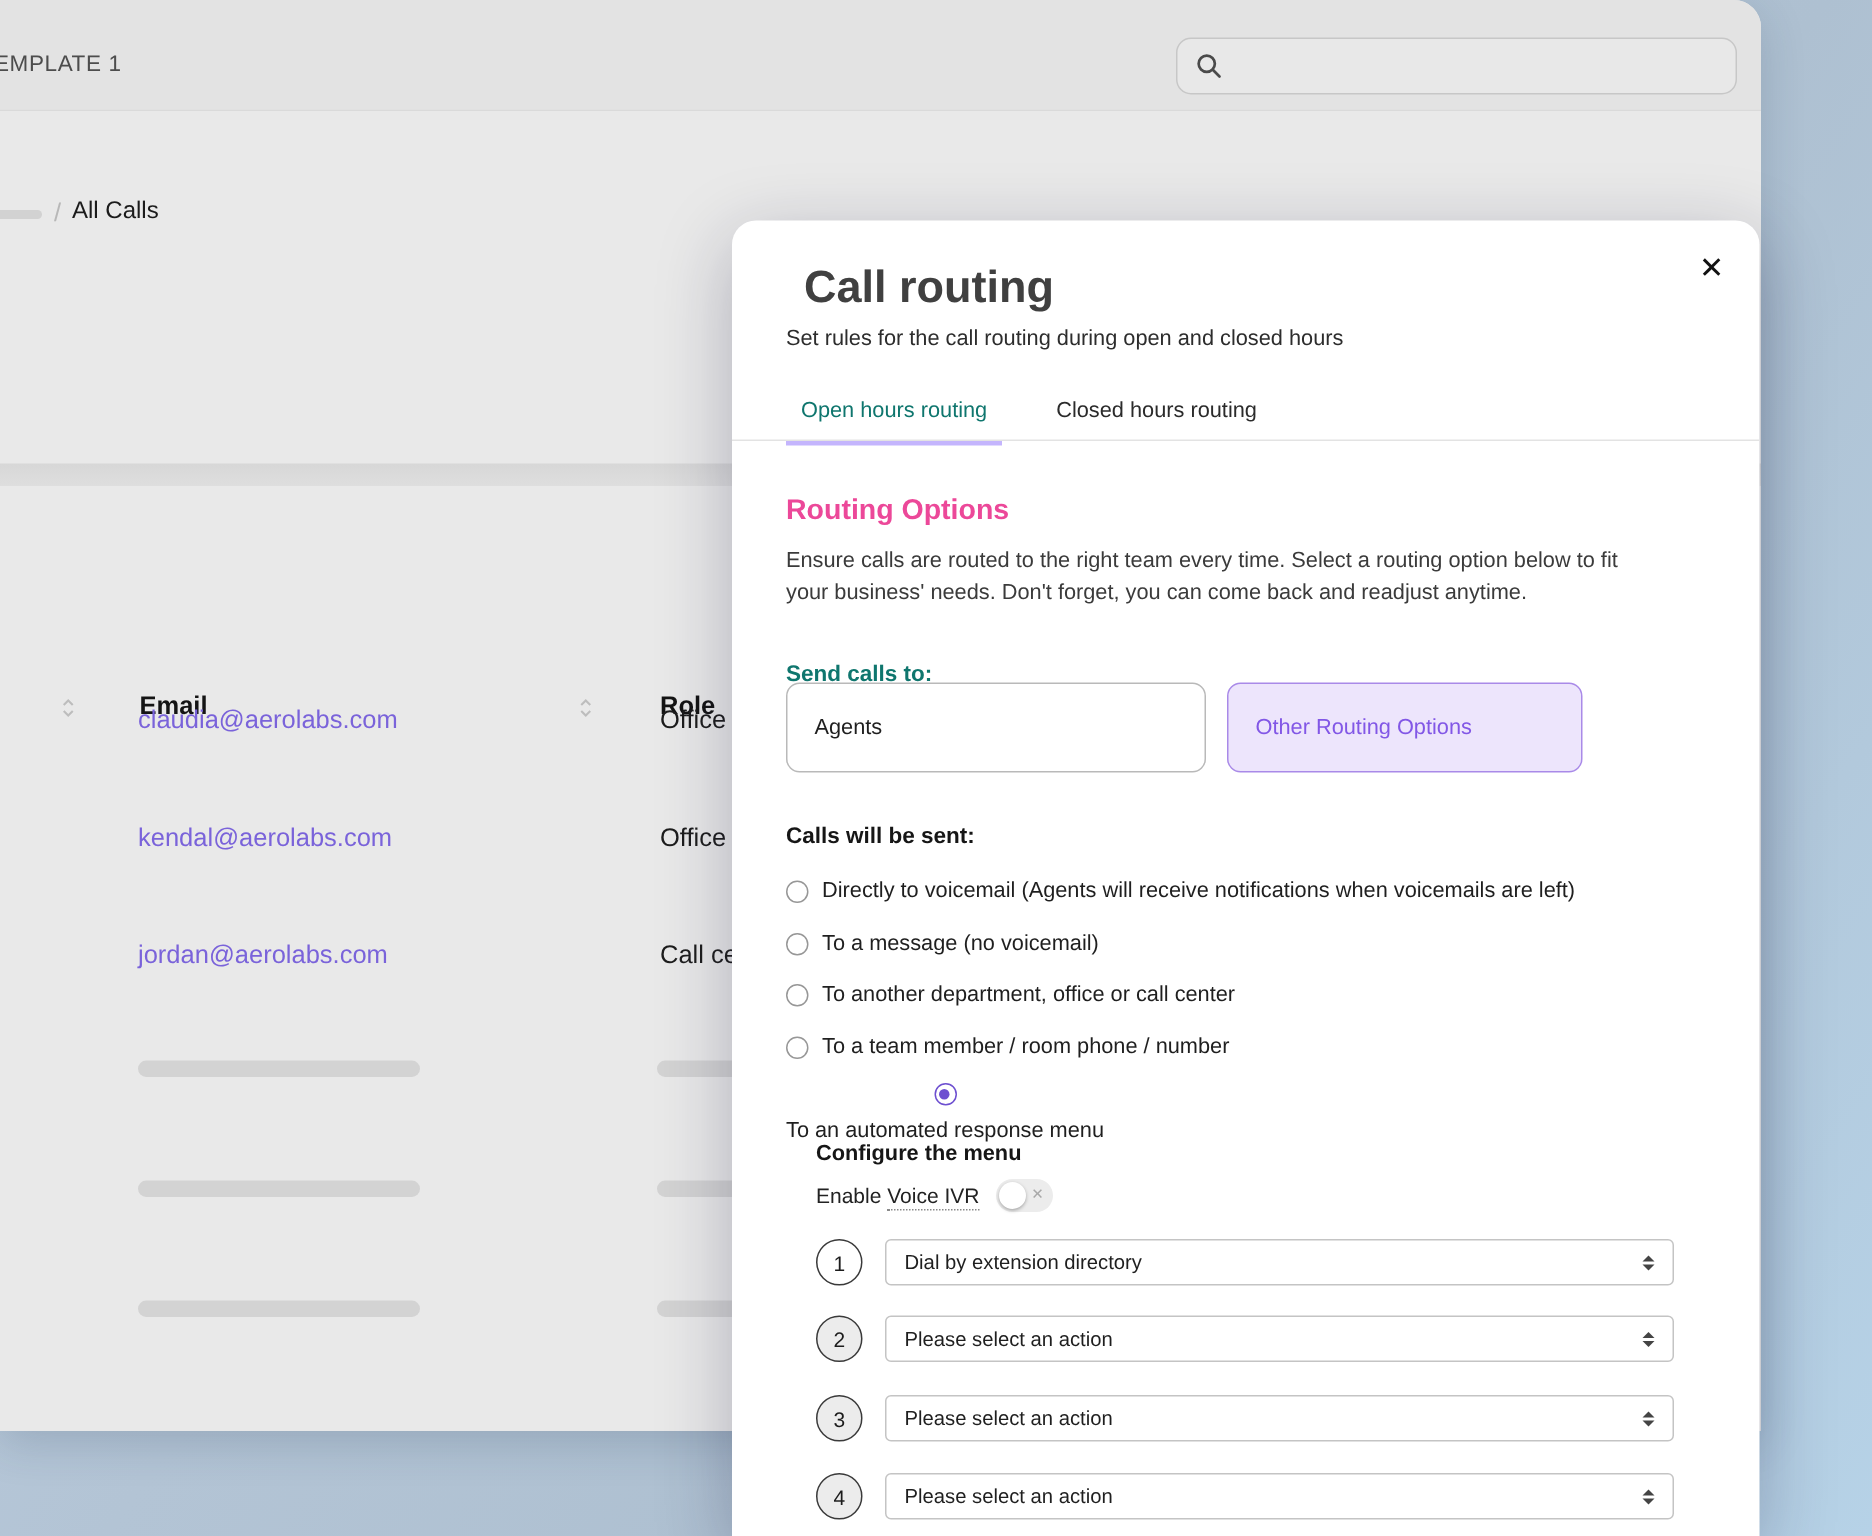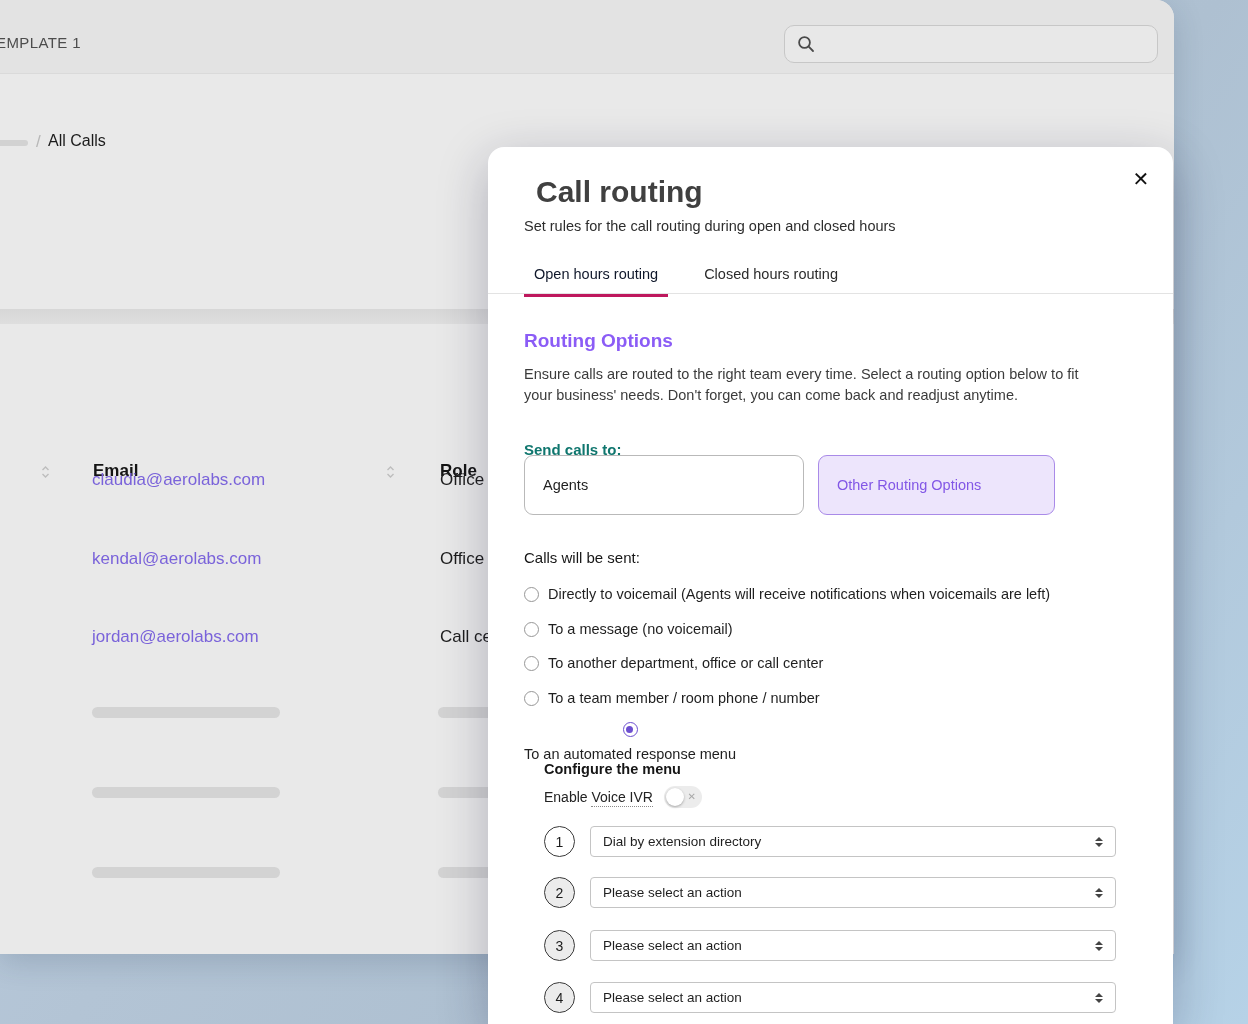--- a/index.html
+++ b/index.html
@@ -66,35 +66,35 @@
   .modal-close{
     position:absolute;left:640px;top:19px;width:26px;height:26px;
     display:flex;align-items:center;justify-content:center;
     font-size:20px;color:#111;cursor:pointer;line-height:1;
   }
   .modal-title{position:absolute;left:48px;top:28px;font-size:30px;font-weight:700;color:#404040;}
   .modal-subtitle{position:absolute;left:36px;top:71px;font-size:14.5px;color:#2d2d2d;}
 
   .tabs{position:absolute;left:36px;top:119px;display:flex;gap:26px;}
   .tab{font-size:14.5px;color:#2b2b2b;padding:0 10px 12px 10px;cursor:pointer;}
-  .tab.active{color:#0f172a;border-bottom:3px solid #be185d;}
+  .tab.active{color:#0f766e;border-bottom:3px solid #c4b5fd;}
   .tabs-divider{position:absolute;left:0;top:146px;width:685px;height:1px;background:#e3e3e3;}
 
-  .section-heading{position:absolute;left:36px;top:183px;font-size:19px;font-weight:700;color:#8b5cf6;}
+  .section-heading{position:absolute;left:36px;top:183px;font-size:19px;font-weight:700;color:#ec4899;}
   .section-desc{position:absolute;left:36px;top:217px;width:578px;font-size:14.5px;line-height:21px;color:#3b3b3b;}
 
   .send-label{position:absolute;left:36px;top:294px;font-size:15px;font-weight:700;color:#0f766e;}
   .opt-card{
     position:absolute;top:308px;height:60px;border-radius:9px;box-sizing:border-box;
     display:flex;align-items:center;padding:0 18px;font-size:14.5px;cursor:pointer;
   }
   .opt-card.plain{left:36px;width:280px;background:#fff;border:1px solid #b9b9b9;color:#1f1f1f;}
   .opt-card.selected{left:330px;width:237px;background:#ede5fc;border:1.5px solid #a98ae8;color:#8257e6;}
 
-  .sent-label{position:absolute;left:36px;top:402px;font-size:15px;font-weight:400;color:#161616;}
+  .sent-label{position:absolute;left:36px;top:402px;font-size:15px;font-weight:700;color:#161616;}
 
   .radio-row{position:absolute;left:36px;display:flex;align-items:center;gap:9px;height:20px;cursor:pointer;}
   .radio-dot{
     width:15px;height:15px;border-radius:50%;border:1.5px solid #979797;background:#fff;
     box-sizing:border-box;flex:0 0 auto;position:relative;
   }
   .radio-row.checked .radio-dot{border-color:#6d4fd0;}
   .radio-row.checked .radio-dot::after{
     content:"";position:absolute;left:2.5px;top:2.5px;width:7px;height:7px;border-radius:50%;background:#6d4fd0;
   }

